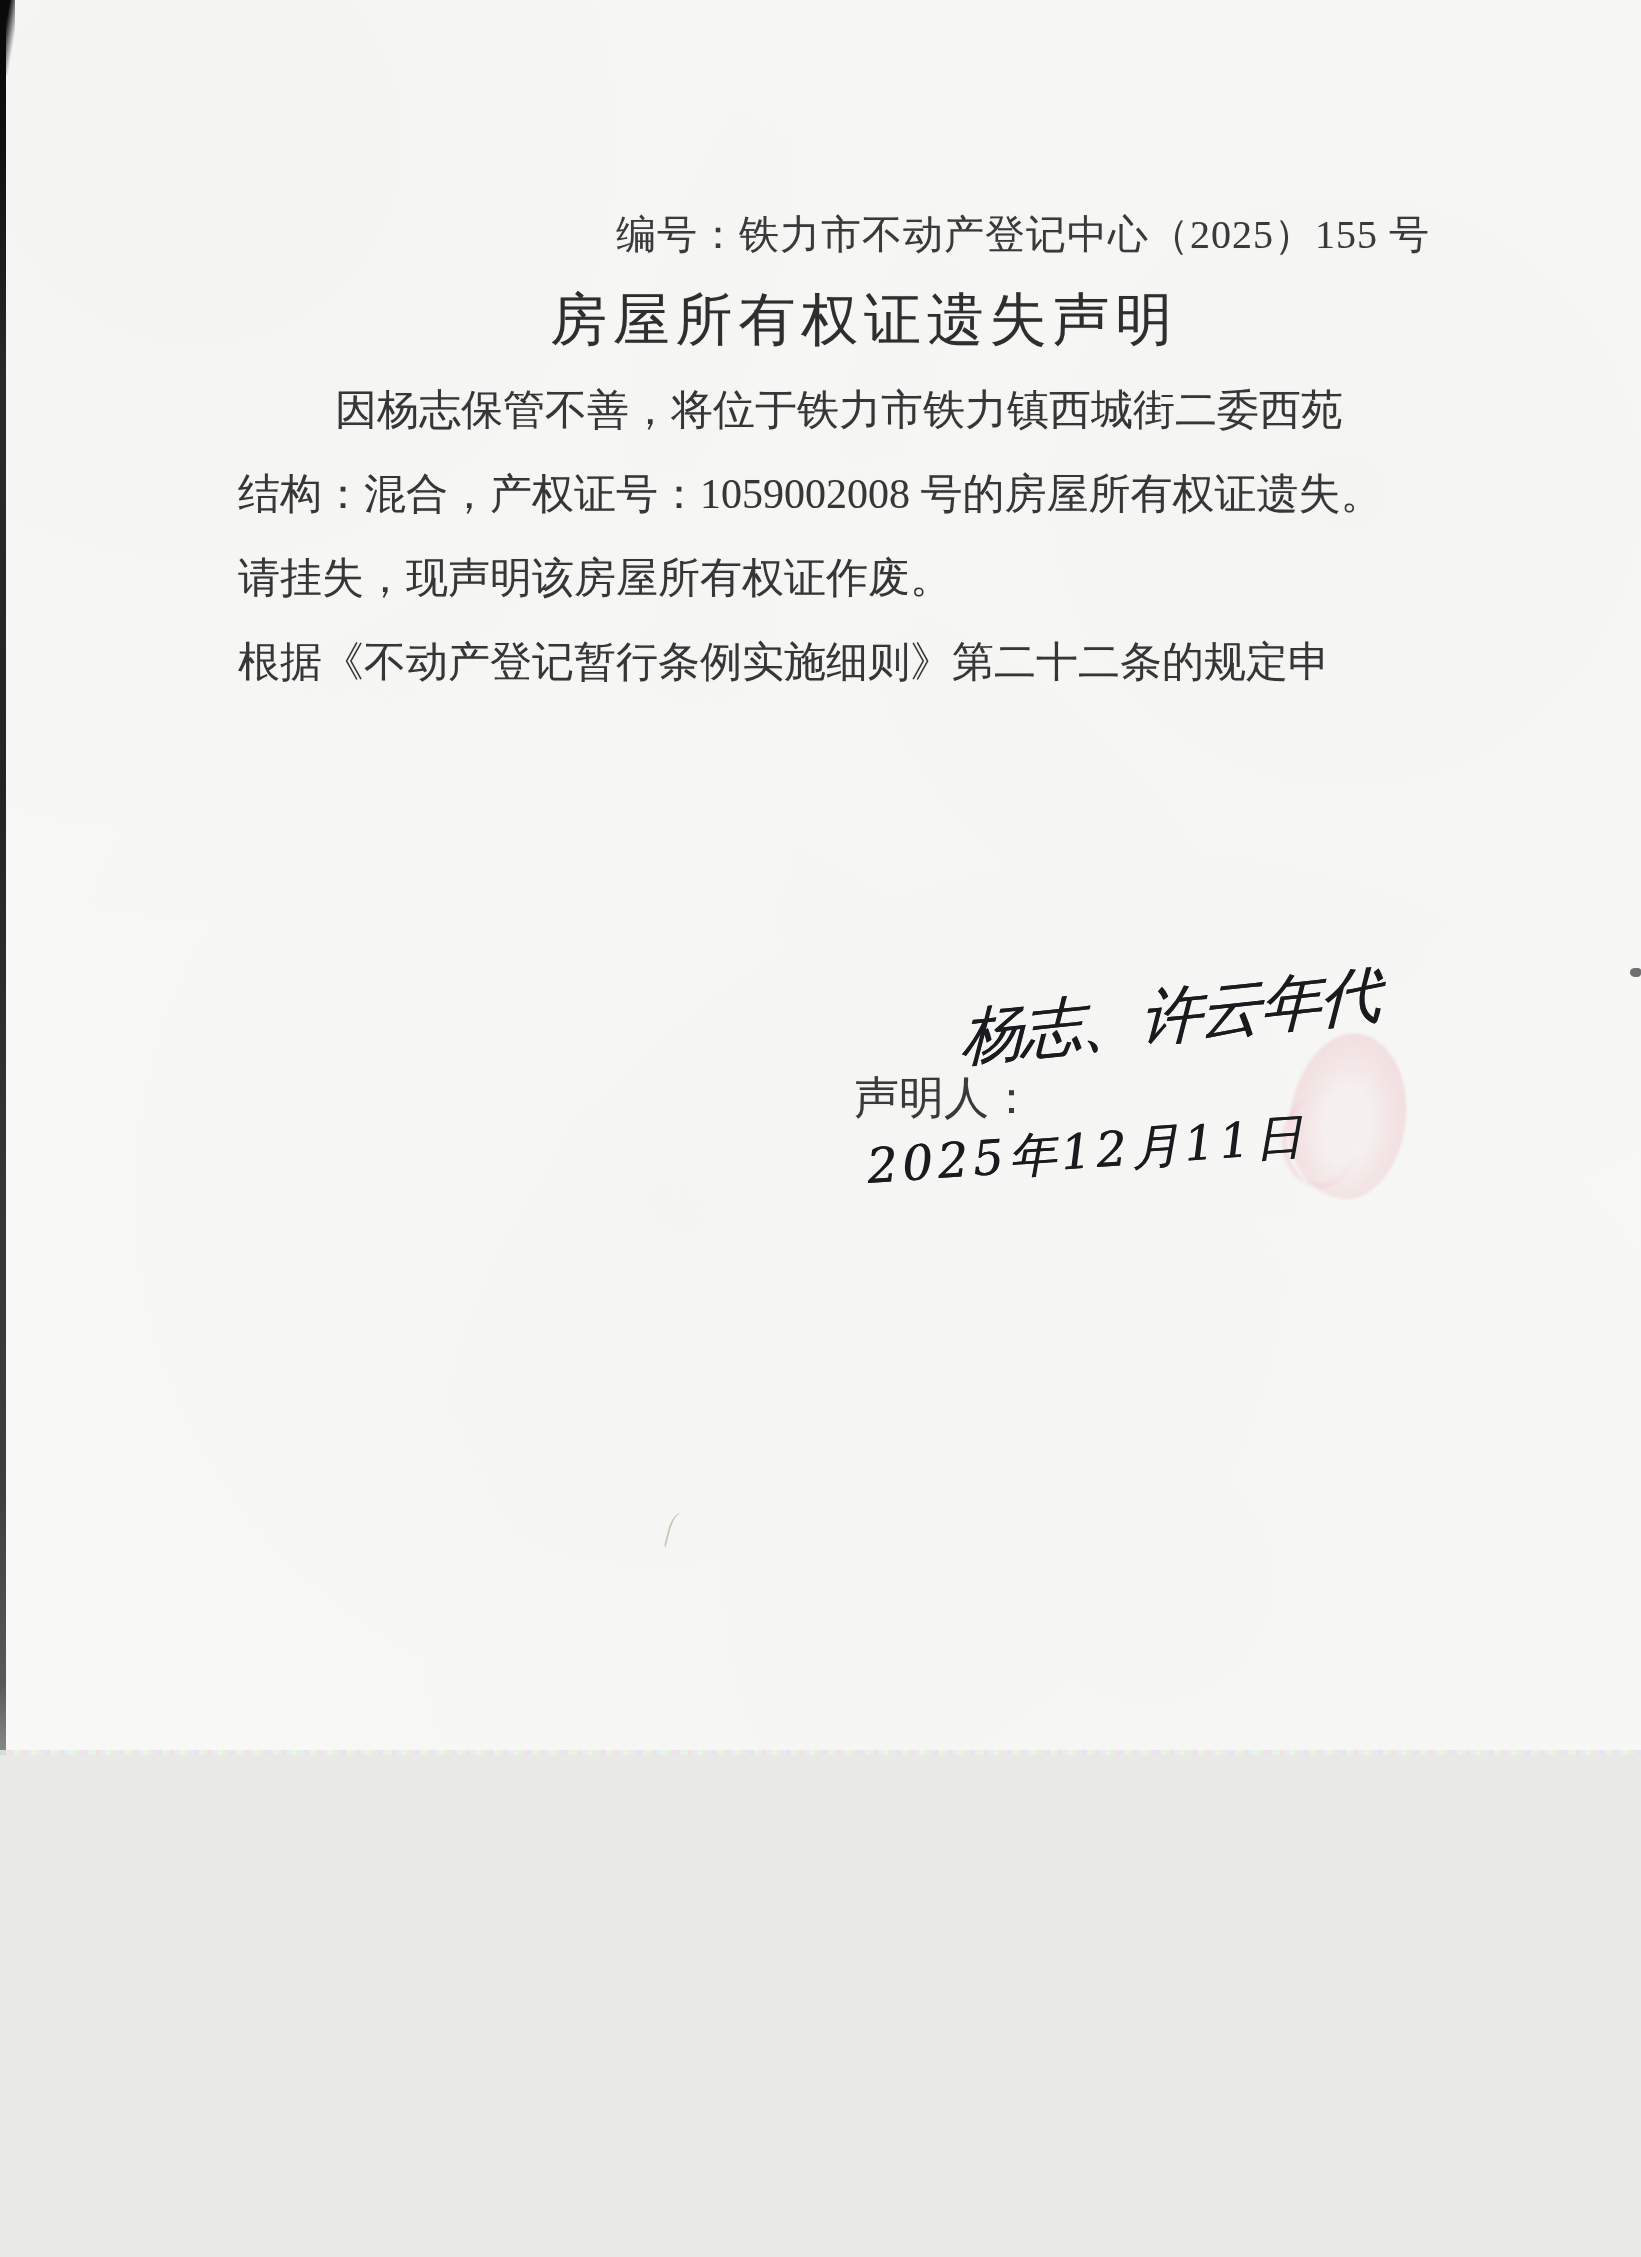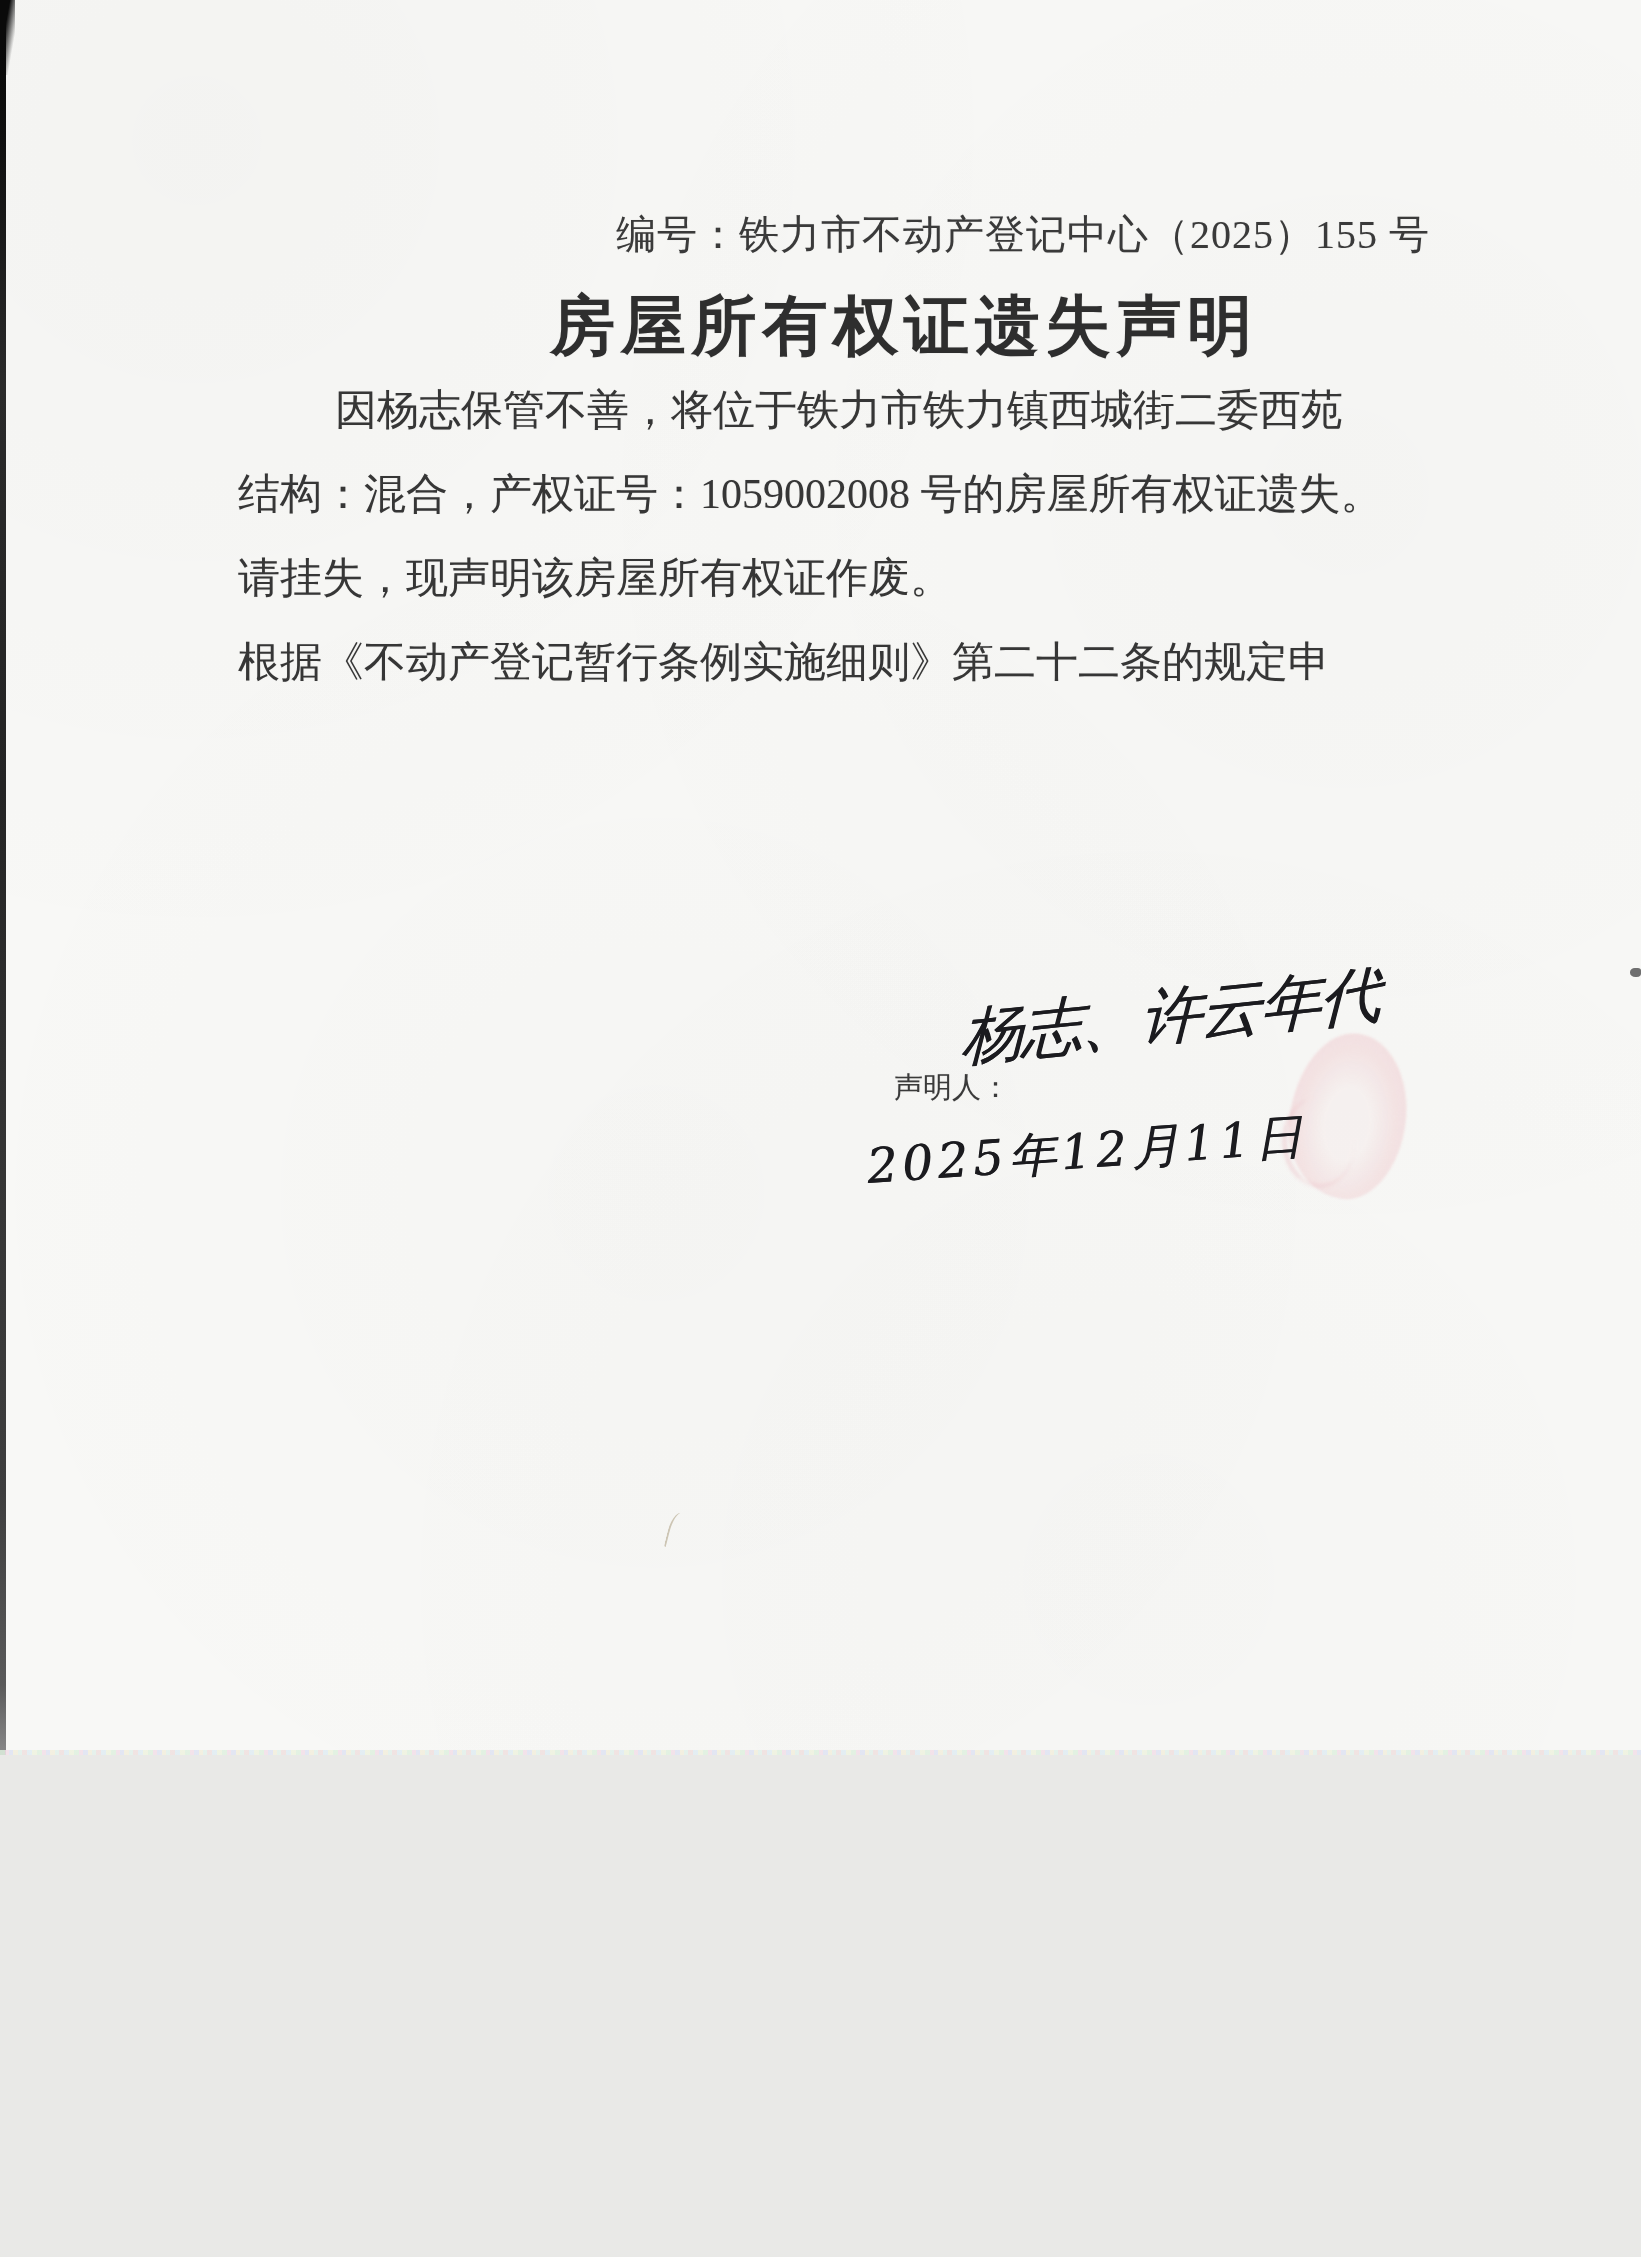--- a/index.html
+++ b/index.html
@@ -51,37 +51,37 @@
 
   
   .ref-number {
     position: absolute; left: 616px; top: 207px;
     font-size: 40px; letter-spacing: 1px; white-space: nowrap;
     color: #3a3a3a;
     text-shadow: 0 0 1px rgba(0,0,0,0.18);
   }
   .doc-title {
     position: absolute; left: 550px; top: 282px;
-    font-size: 65px; font-weight: bold; letter-spacing: 5.8px; white-space: nowrap;
+    font-size: 57px; font-weight: normal; letter-spacing: 5.8px; white-space: nowrap;
     color: #2e2e2e;
     text-shadow: 0 0 1px rgba(0,0,0,0.22);
   }
   .doc-body {
     position: absolute; left: 238px; top: 368px; width: 1174px;
     font-size: 42px; line-height: 84px;
     color: #363636;
     text-shadow: 0 0 1px rgba(0,0,0,0.16);
   }
   .doc-body .line { white-space: nowrap; }
   .doc-body .line.indent-first { text-indent: 97px; }
   .doc-body .line.closing { text-indent: 102px; }
 
   .signature-label {
-    position: absolute; left: 894px; top: 1068px;
-    font-size: 29px; white-space: nowrap; color: #3a3a3a;
+    position: absolute; left: 854px; top: 1068px;
+    font-size: 45px; white-space: nowrap; color: #3a3a3a;
     text-shadow: 0 0 1px rgba(0,0,0,0.18);
   }
 
   
   .handwriting {
     font-family: "DejaVu Serif", serif;
     font-style: italic;
     color: #1b1b1f;
     white-space: nowrap;
     text-shadow: 0.6px 0 0 #1b1b1f;

